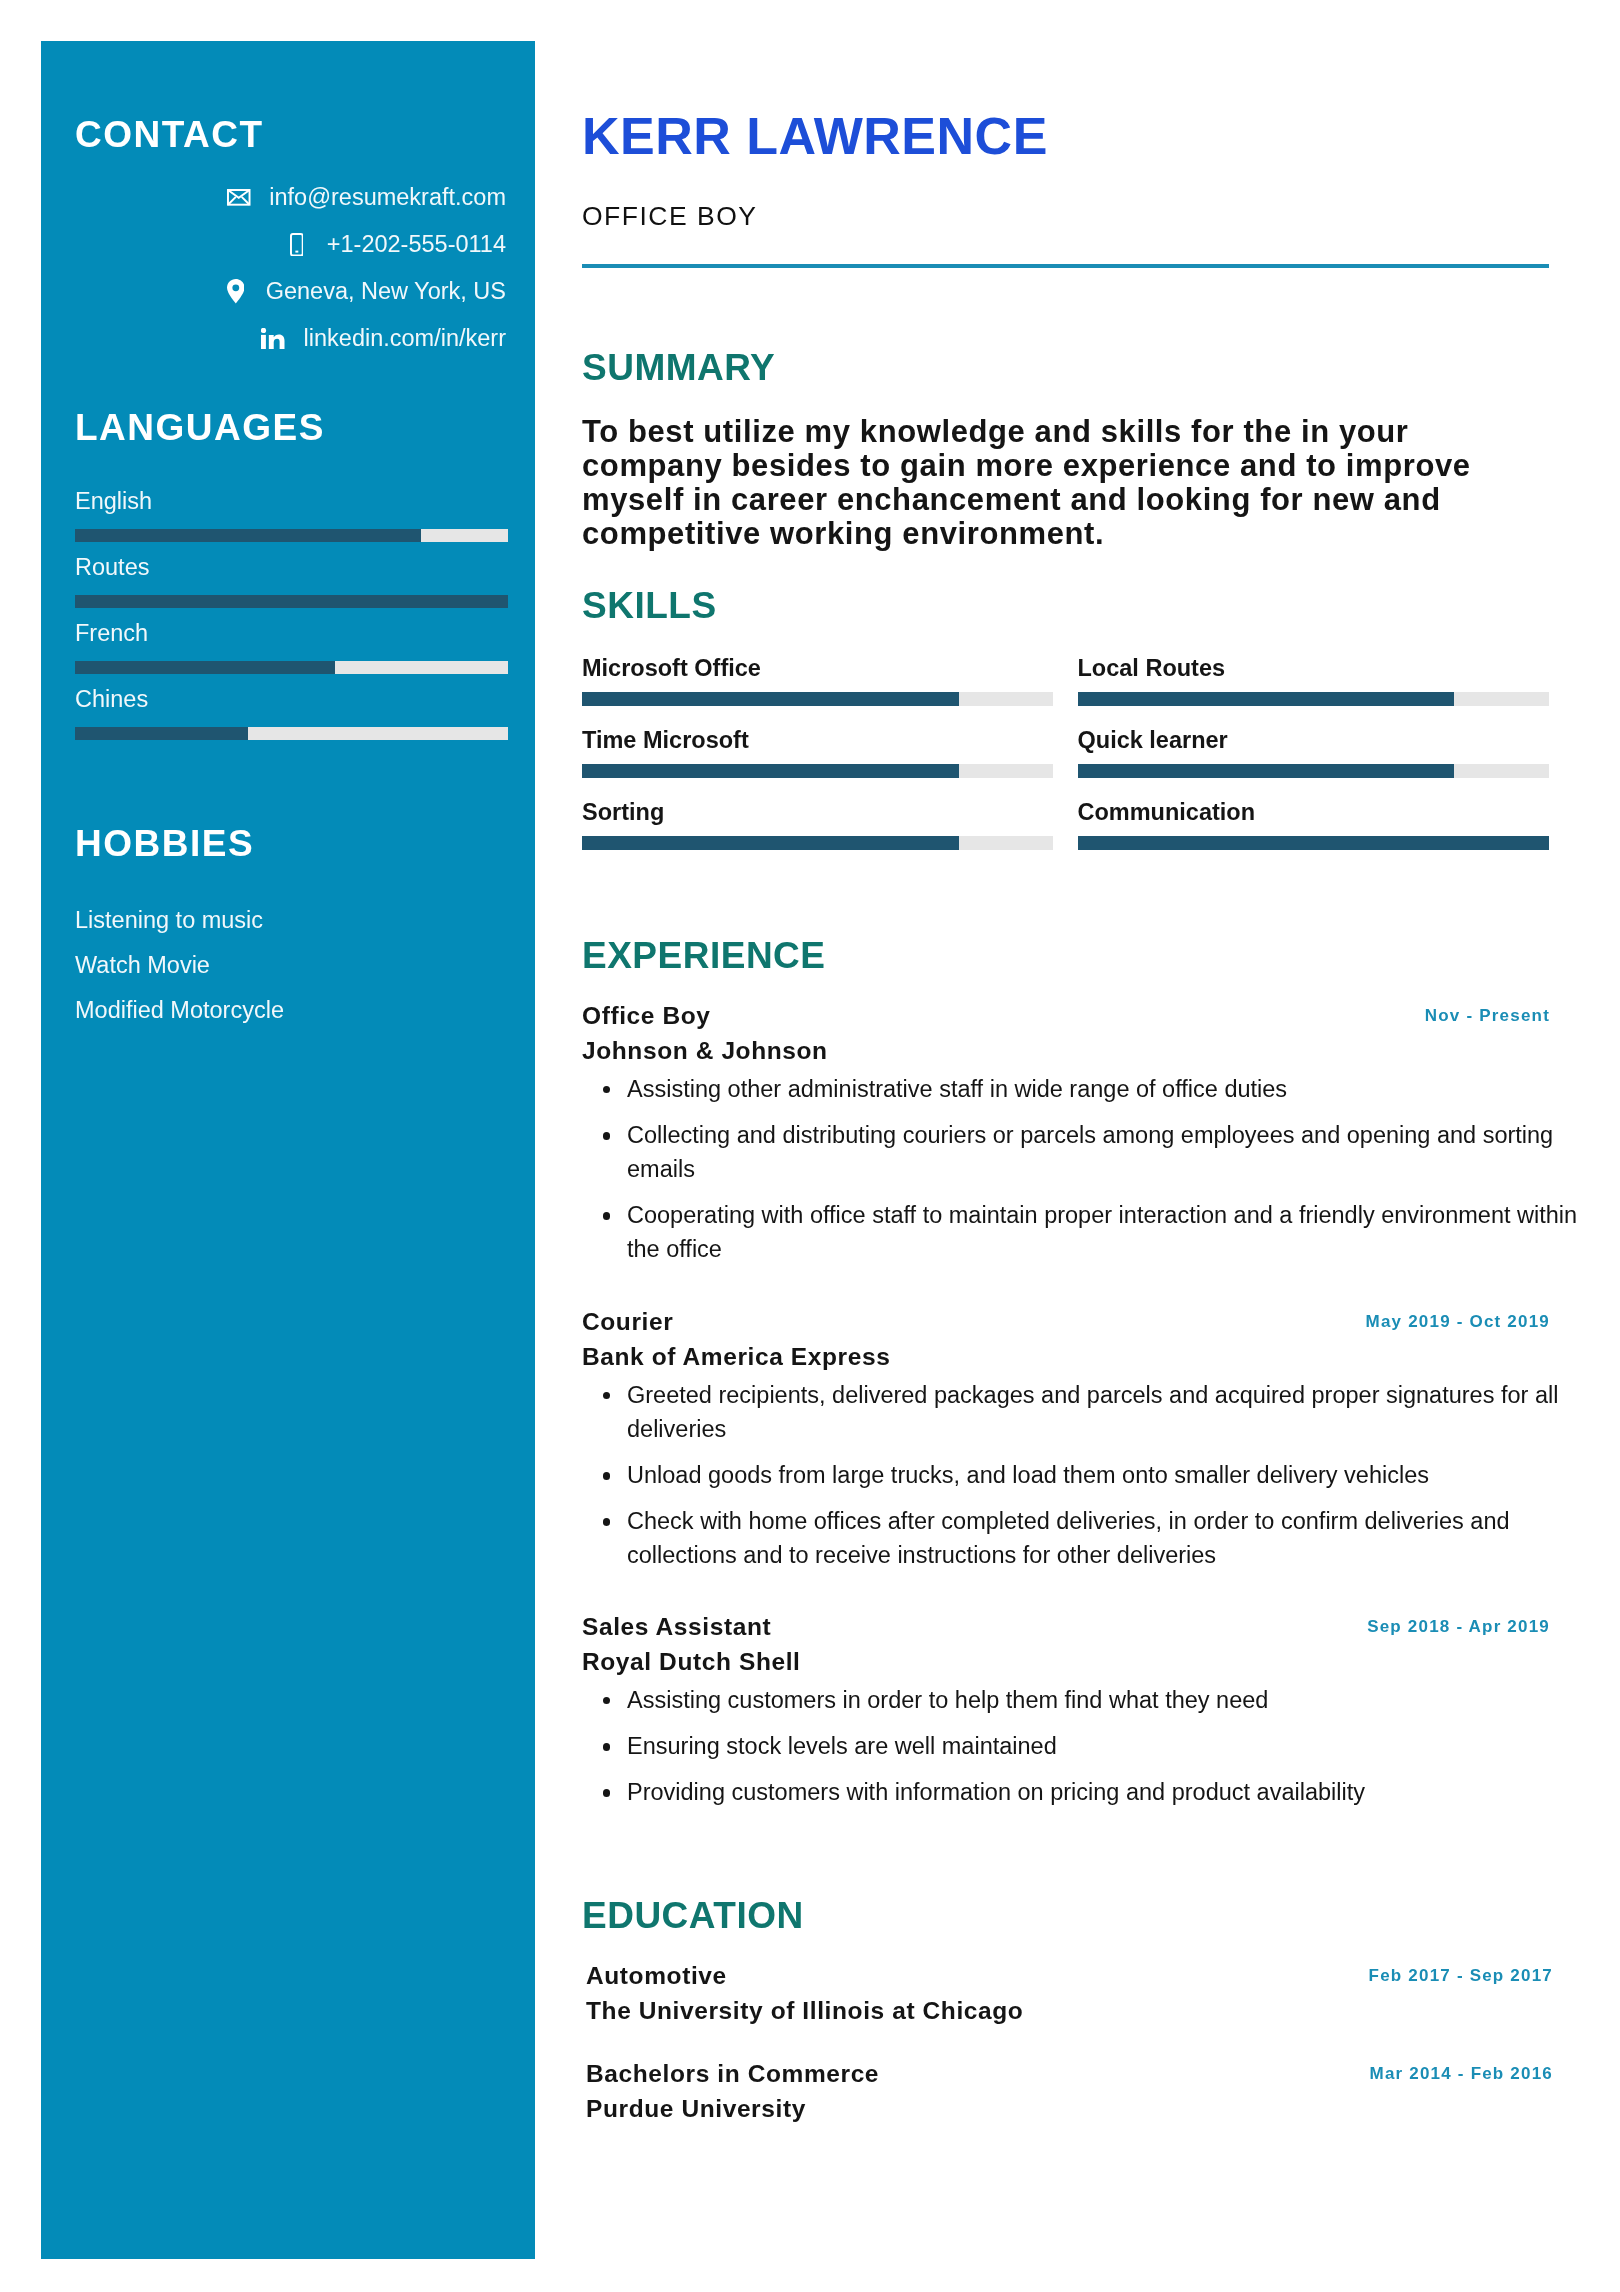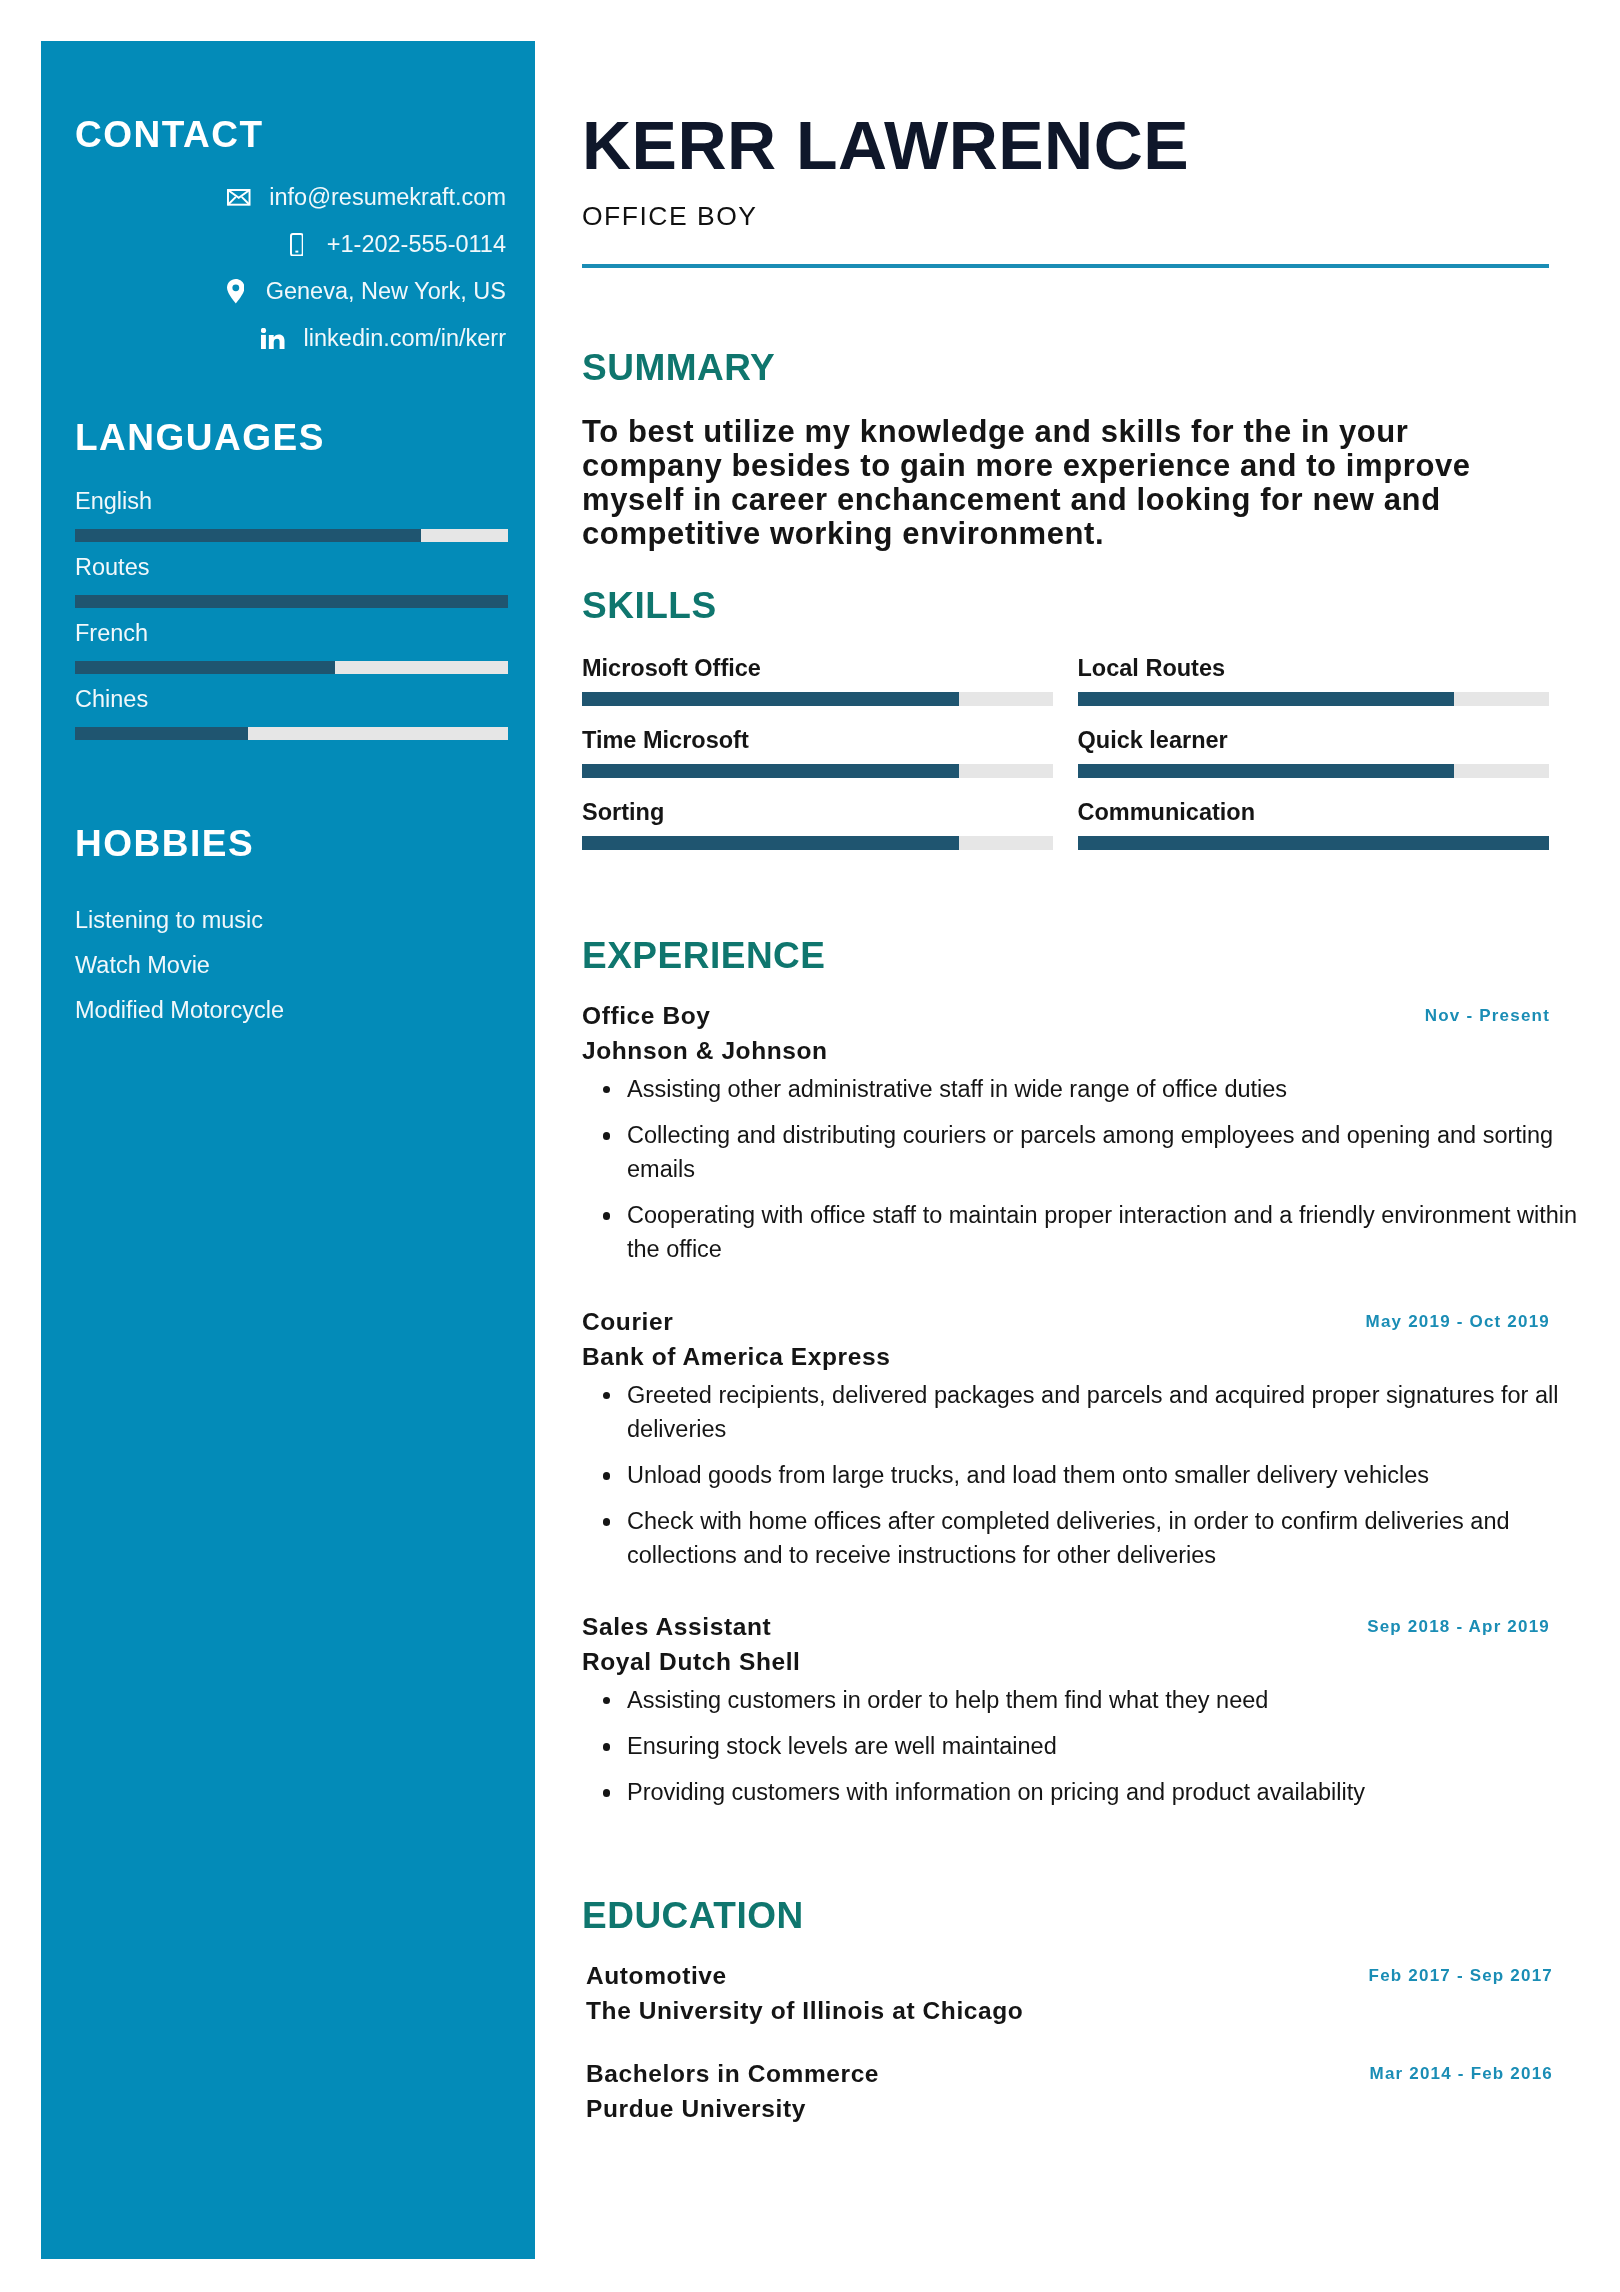--- a/index.html
+++ b/index.html
@@ -22,21 +22,21 @@
   .lang-list { position: absolute; left: 34px; top: 443px; width: 433px; }
   .lang-item { height: 66px; }
   .lang-name { font-size: 23.5px; color: #f2f8fb; height: 35px; line-height: 35px; }
   .bar { position: relative; height: 13.7px; background: #e6e6e6; margin-top: 9.8px; }
   .bar-fill { position: absolute; left: 0; top: 0; height: 100%; background: #1f5570; }
 
   .hobby-list { position: absolute; left: 34px; top: 857px; }
   .hobby { font-size: 23.5px; color: #f2f8fb; height: 45px; line-height: 45px; }
 
   .main { position: absolute; left: 582px; top: 0; width: 967px; }
-  .name { position: absolute; top: 106px; left: 0; font-size: 68px; font-weight: bold; letter-spacing: 0.5px; color: #0f172a; white-space: nowrap; }
+  .name { position: absolute; top: 106px; left: 0; font-size: 52px; font-weight: bold; letter-spacing: 0.5px; color: #1d4ed8; white-space: nowrap; }
   .role { position: absolute; top: 201px; left: 0; font-size: 26.5px; letter-spacing: 1.5px; color: #111; }
   .rule { position: absolute; top: 264px; left: 0; width: 967px; height: 3.9px; background: #1a8db5; }
 
   .sec-h { position: absolute; left: 0; font-size: 37px; font-weight: bold; color: #0f766e; letter-spacing: 0.5px; }
   .summary { position: absolute; left: 0; top: 415px; width: 967px; font-size: 31px; line-height: 34px; font-weight: bold; color: #151515; letter-spacing: 0.6px; }
 
   .skills { position: absolute; left: 0; top: 651px; width: 967px; display: grid; grid-template-columns: 471px 471px; column-gap: 24.5px; row-gap: 0; }
   .skill { height: 72px; font-weight: bold; }
   .skill-name { font-size: 23.5px; color: #151515; height: 35px; line-height: 35px; }
   .skill .bar { margin-top: 5.9px; }
@@ -91,21 +91,21 @@
         <svg width="23.5" height="21.6" viewBox="0 0 24 22">
             <rect x="0" y="7" width="5" height="15" fill="#fff"></rect>
             <circle cx="2.5" cy="2.5" r="2.7" fill="#fff"></circle>
             <path d="M8 7 H13 V9.5 C14 7.8 15.8 6.6 18.3 6.6 C22 6.6 24 9 24 13 V22 H19 V14 C19 12 18.3 11 16.5 11 C14.6 11 13 12.2 13 14.5 V22 H8 Z" fill="#fff"></path>
           </svg>
       </span>
       <span>linkedin.com/in/kerr</span>
     </div>
   </div>
 
-  <h2 class="side-h" style="top:376px">LANGUAGES</h2>
+  <h2 class="side-h" style="top:366px">LANGUAGES</h2>
   <div class="lang-list">
     <div class="lang-item">
       <div class="lang-name">English</div>
       <div class="bar">
           <div class="bar-fill" style="width:80%"></div>
         </div>
     </div>
     <div class="lang-item">
       <div class="lang-name">Routes</div>
       <div class="bar">

